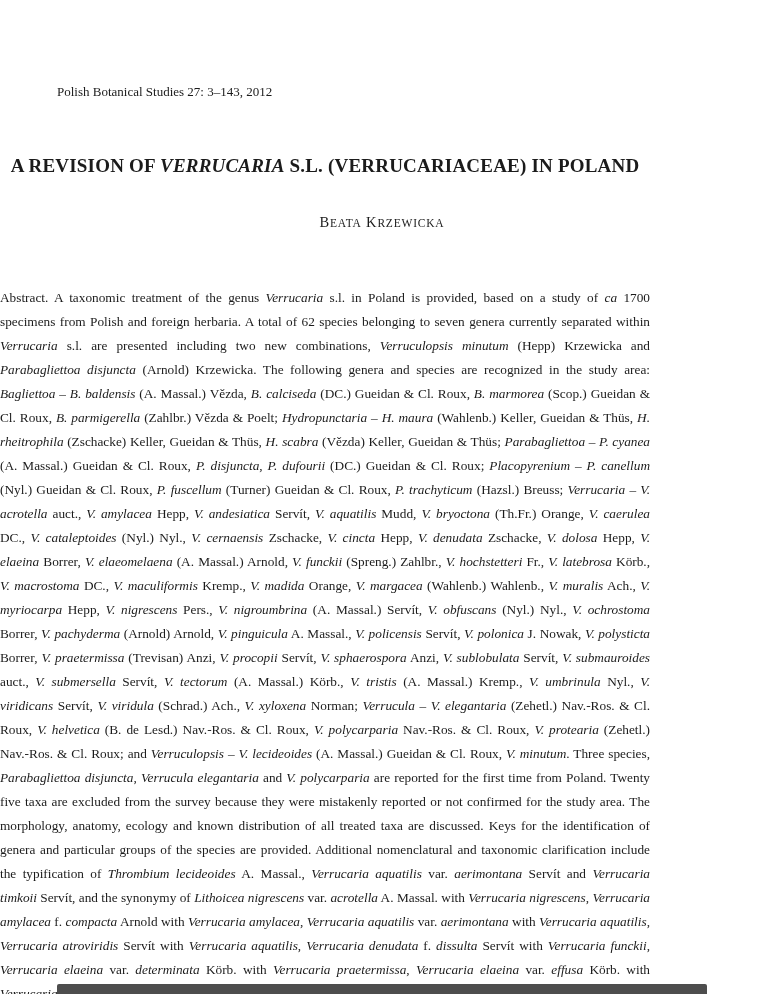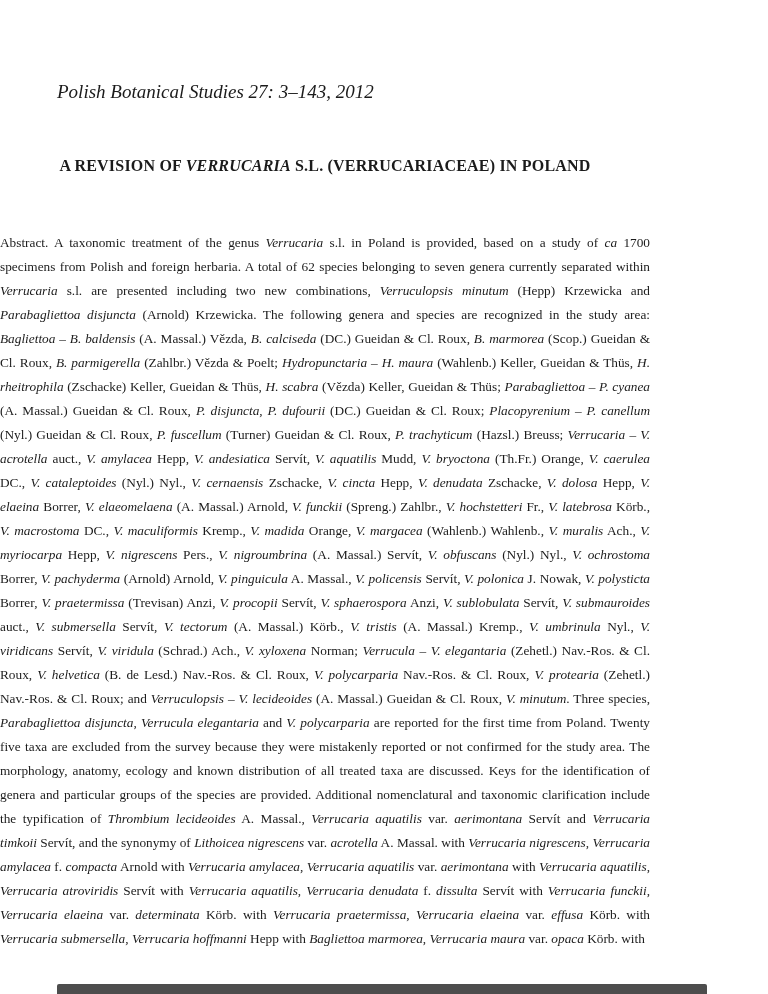--- a/index.html
+++ b/index.html
@@ -11,28 +11,27 @@
     overflow: hidden;
   }
   .page {
     position: relative;
     width: 768px; height: 994px;
     box-sizing: border-box;
     padding-top: 84px;
   }
   .col { margin-left: 57px; width: 650px; }
   .journal-line {
-    font-style: italic;
-    font-size: 19px;
+    font-size: 13px;
     line-height: 16px;
   }
   .title {
     margin: 55px 0 8px 0;
     text-align: center;
-    font-size: 16px;
+    font-size: 19px;
     font-weight: bold;
     line-height: 22px;
     letter-spacing: 0.2px;
   }
   .author {
     margin-top: 36px;
     text-align: center;
     font-size: 14.5px;
     line-height: 18px;
     letter-spacing: 0.8px;
@@ -55,17 +54,18 @@
   }
 </style>
 </head>
 <body>
 
 <div class="page">
   <div class="col journal-line">Polish Botanical Studies 27: 3–143, 2012</div>
 
   <h1 class="col title"><span>A REVISION OF </span><span class="it">VERRUCARIA</span><span> S.L. (VERRUCARIACEAE) IN POLAND</span></h1>
 
+  <div class="col author"><span>B</span><span class="sc">EATA</span><span> K</span><span class="sc">RZEWICKA</span></div>
 
   <p class="col abstract"><span class="bd">Abstract</span><span>. A taxonomic treatment of the genus </span><span class="it">Verrucaria</span><span> s.l. in Poland is provided, based on a study of </span><span class="it">ca</span><span> 1700 specimens from Polish and foreign herbaria. A total of 62 species belonging to seven genera currently separated within </span><span class="it">Verrucaria</span><span> s.l. are presented including two new combinations, </span><span class="it">Verruculopsis minutum</span><span> (Hepp) Krzewicka and </span><span class="it">Parabagliettoa disjuncta</span><span> (Arnold) Krzewicka. The following genera and species are recognized in the study area: </span><span class="it">Bagliettoa</span><span> – </span><span class="it">B. baldensis</span><span> (A. Massal.) Vězda, </span><span class="it">B. calciseda</span><span> (DC.) Gueidan &amp; Cl. Roux, </span><span class="it">B. marmorea</span><span> (Scop.) Gueidan &amp; Cl. Roux, </span><span class="it">B. parmigerella</span><span> (Zahlbr.) Vězda &amp; Poelt; </span><span class="it">Hydropunctaria</span><span> – </span><span class="it">H. maura</span><span> (Wahlenb.) Keller, Gueidan &amp; Thüs, </span><span class="it">H. rheitrophila</span><span> (Zschacke) Keller, Gueidan &amp; Thüs, </span><span class="it">H. scabra</span><span> (Vězda) Keller, Gueidan &amp; Thüs; </span><span class="it">Parabagliettoa</span><span> – </span><span class="it">P. cyanea</span><span> (A. Massal.) Gueidan &amp; Cl. Roux, </span><span class="it">P. disjuncta</span><span>, </span><span class="it">P. dufourii</span><span> (DC.) Gueidan &amp; Cl. Roux; </span><span class="it">Placopyrenium</span><span> – </span><span class="it">P. canellum</span><span> (Nyl.) Gueidan &amp; Cl. Roux, </span><span class="it">P. fuscellum</span><span> (Turner) Gueidan &amp; Cl. Roux, </span><span class="it">P. trachyticum</span><span> (Hazsl.) Breuss; </span><span class="it">Verrucaria</span><span> – </span><span class="it">V. acrotella</span><span> auct., </span><span class="it">V. amylacea</span><span> Hepp, </span><span class="it">V. andesiatica</span><span> Servít, </span><span class="it">V. aquatilis</span><span> Mudd, </span><span class="it">V. bryoctona</span><span> (Th.Fr.) Orange, </span><span class="it">V. caerulea</span><span> DC., </span><span class="it">V. cataleptoides</span><span> (Nyl.) Nyl., </span><span class="it">V. cernaensis</span><span> Zschacke, </span><span class="it">V. cincta</span><span> Hepp, </span><span class="it">V. denudata</span><span> Zschacke, </span><span class="it">V. dolosa</span><span> Hepp, </span><span class="it">V. elaeina</span><span> Borrer, </span><span class="it">V. elaeomelaena</span><span> (A. Massal.) Arnold, </span><span class="it">V. funckii</span><span> (Spreng.) Zahlbr., </span><span class="it">V. hochstetteri</span><span> Fr., </span><span class="it">V. latebrosa</span><span> Körb., </span><span class="it">V. macrostoma</span><span> DC., </span><span class="it">V. maculiformis</span><span> Kremp., </span><span class="it">V. madida</span><span> Orange, </span><span class="it">V. margacea</span><span> (Wahlenb.) Wahlenb., </span><span class="it">V. muralis</span><span> Ach., </span><span class="it">V. myriocarpa</span><span> Hepp, </span><span class="it">V. nigrescens</span><span> Pers., </span><span class="it">V. nigroumbrina</span><span> (A. Massal.) Servít, </span><span class="it">V. obfuscans</span><span> (Nyl.) Nyl., </span><span class="it">V. ochrostoma</span><span> Borrer, </span><span class="it">V. pachyderma</span><span> (Arnold) Arnold, </span><span class="it">V. pinguicula</span><span> A. Massal., </span><span class="it">V. policensis</span><span> Servít, </span><span class="it">V. polonica</span><span> J. Nowak, </span><span class="it">V. polysticta</span><span> Borrer, </span><span class="it">V. praetermissa</span><span> (Trevisan) Anzi, </span><span class="it">V. procopii</span><span> Servít, </span><span class="it">V. sphaerospora</span><span> Anzi, </span><span class="it">V. sublobulata</span><span> Servít, </span><span class="it">V. submauroides</span><span> auct., </span><span class="it">V. submersella</span><span> Servít, </span><span class="it">V. tectorum</span><span> (A. Massal.) Körb., </span><span class="it">V. tristis</span><span> (A. Massal.) Kremp., </span><span class="it">V. umbrinula</span><span> Nyl., </span><span class="it">V. viridicans</span><span> Servít, </span><span class="it">V. viridula</span><span> (Schrad.) Ach., </span><span class="it">V. xyloxena</span><span> Norman; </span><span class="it">Verrucula</span><span> – </span><span class="it">V. elegantaria</span><span> (Zehetl.) Nav.-Ros. &amp; Cl. Roux, </span><span class="it">V. helvetica</span><span> (B. de Lesd.) Nav.-Ros. &amp; Cl. Roux, </span><span class="it">V. polycarparia</span><span> Nav.-Ros. &amp; Cl. Roux, </span><span class="it">V. protearia</span><span> (Zehetl.) Nav.-Ros. &amp; Cl. Roux; and </span><span class="it">Verruculopsis</span><span> – </span><span class="it">V. lecideoides</span><span> (A. Massal.) Gueidan &amp; Cl. Roux, </span><span class="it">V. minutum</span><span>. Three species, </span><span class="it">Parabagliettoa disjuncta</span><span>, </span><span class="it">Verrucula elegantaria</span><span> and </span><span class="it">V. polycarparia</span><span> are reported for the first time from Poland. Twenty five taxa are excluded from the survey because they were mistakenly reported or not confirmed for the study area. The morphology, anatomy, ecology and known distribution of all treated taxa are discussed. Keys for the identification of genera and particular groups of the species are provided. Additional nomenclatural and taxonomic clarification include the typification of </span><span class="it">Thrombium lecideoides</span><span> A. Massal., </span><span class="it">Verrucaria aquatilis</span><span> var. </span><span class="it">aerimontana</span><span> Servít and </span><span class="it">Verrucaria timkoii</span><span> Servít, and the synonymy of </span><span class="it">Lithoicea nigrescens</span><span> var. </span><span class="it">acrotella</span><span> A. Massal. with </span><span class="it">Verrucaria nigrescens</span><span>, </span><span class="it">Verrucaria amylacea</span><span> f. </span><span class="it">compacta</span><span> Arnold with </span><span class="it">Verrucaria amylacea</span><span>, </span><span class="it">Verrucaria aquatilis</span><span> var. </span><span class="it">aerimontana</span><span> with </span><span class="it">Verrucaria aquatilis</span><span>, </span><span class="it">Verrucaria atroviridis</span><span> Servít with </span><span class="it">Verrucaria aquatilis</span><span>, </span><span class="it">Verrucaria denudata</span><span> f. </span><span class="it">dissulta</span><span> Servít with </span><span class="it">Verrucaria funckii</span><span>, </span><span class="it">Verrucaria elaeina</span><span> var. </span><span class="it">determinata</span><span> Körb. with </span><span class="it">Verrucaria praetermissa</span><span>, </span><span class="it">Verrucaria elaeina</span><span> var. </span><span class="it">effusa</span><span> Körb. with </span><span class="it">Verrucaria submersella</span><span>, </span><span class="it">Verrucaria hoffmanni</span><span> Hepp with </span><span class="it">Bagliettoa marmorea</span><span>, </span><span class="it">Verrucaria maura</span><span> var. </span><span class="it">opaca</span><span> Körb. with </span></p>
 
   <div class="bottom-bar"></div>
 </div>
 
 </body></html>

